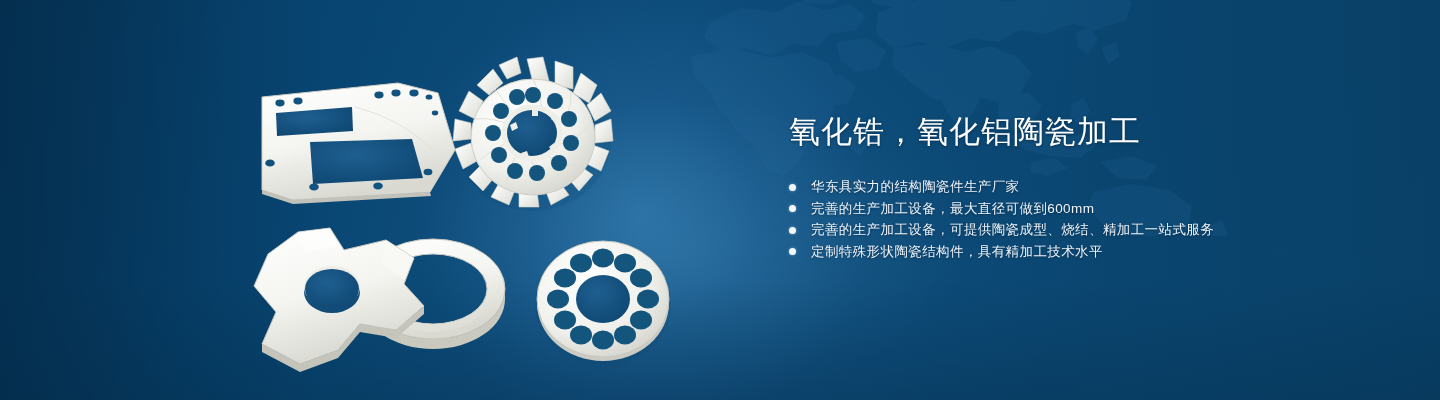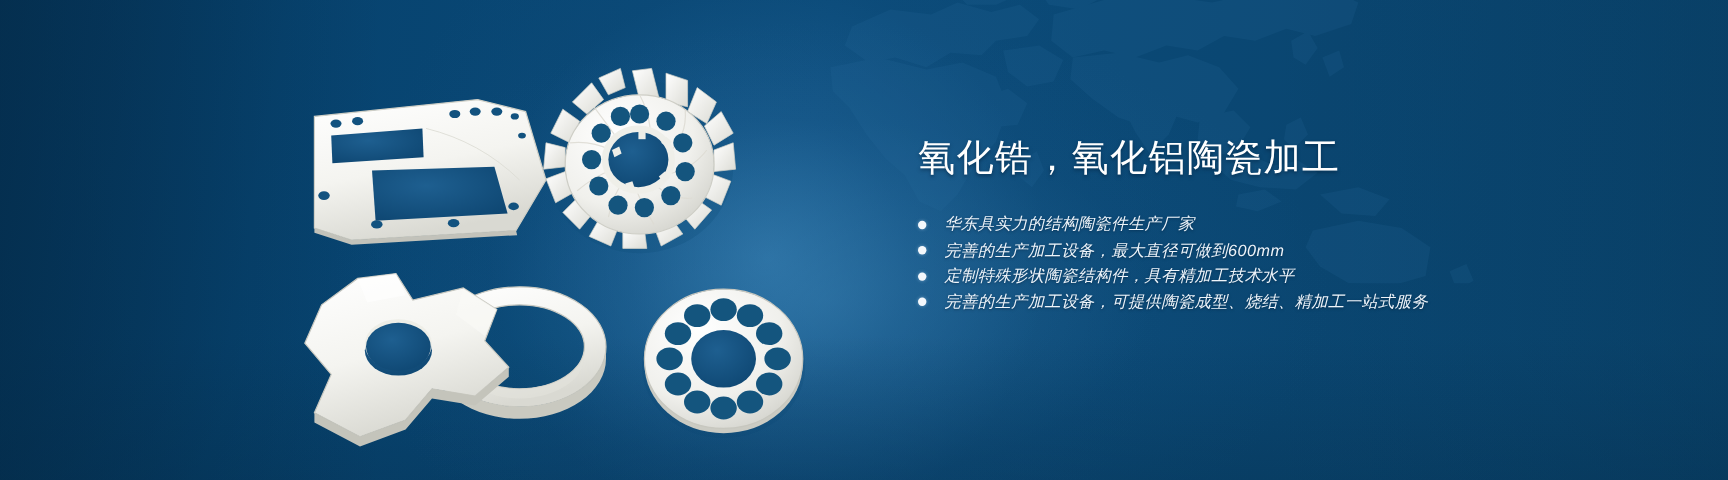--- a/index.html
+++ b/index.html
@@ -48,32 +48,32 @@
   
   .world-map{
     position:absolute; top:-14px; right:0;
     width:760px; height:250px;
     opacity:0.30;
   }
   .world-map svg{ width:100%; height:100%; display:block; }
 
   
   .content{
-    position:absolute; left:765px; top:112px; width:640px;
+    position:absolute; left:789px; top:112px; width:640px;
   }
   .title{
     font-size:31px;
     line-height:40px;
     letter-spacing:1px;
     color:#ffffff;
     font-weight:400;
     text-shadow:0 1px 3px rgba(0,30,55,0.55);
     white-space:nowrap;
   }
-  .bullets{ margin-top:24px; list-style:none;font-style:italic; }
+  .bullets{ margin-top:24px; list-style:none; }
   .bullet{
     position:relative;
     padding-left:22px;
     font-size:13.5px;
     line-height:21.5px;
     color:#eef4fa;
     letter-spacing:0.4px;
     white-space:nowrap;
     text-shadow:0 1px 2px rgba(0,25,48,0.5);
   }
@@ -298,22 +298,22 @@
       <li class="bullet">
         <span class="dot"></span>
         <span>华东具实力的结构陶瓷件生产厂家</span>
       </li>
       <li class="bullet">
         <span class="dot"></span>
         <span>完善的生产加工设备，最大直径可做到600mm</span>
       </li>
       <li class="bullet">
         <span class="dot"></span>
-        <span>定制特殊形状陶瓷结构件，具有精加工技术水平</span>
+        <span>完善的生产加工设备，可提供陶瓷成型、烧结、精加工一站式服务</span>
       </li>
       <li class="bullet">
         <span class="dot"></span>
-        <span>完善的生产加工设备，可提供陶瓷成型、烧结、精加工一站式服务</span>
+        <span>定制特殊形状陶瓷结构件，具有精加工技术水平</span>
       </li>
     </ul>
   </div>
 
 </div>
 
 </body></html>

